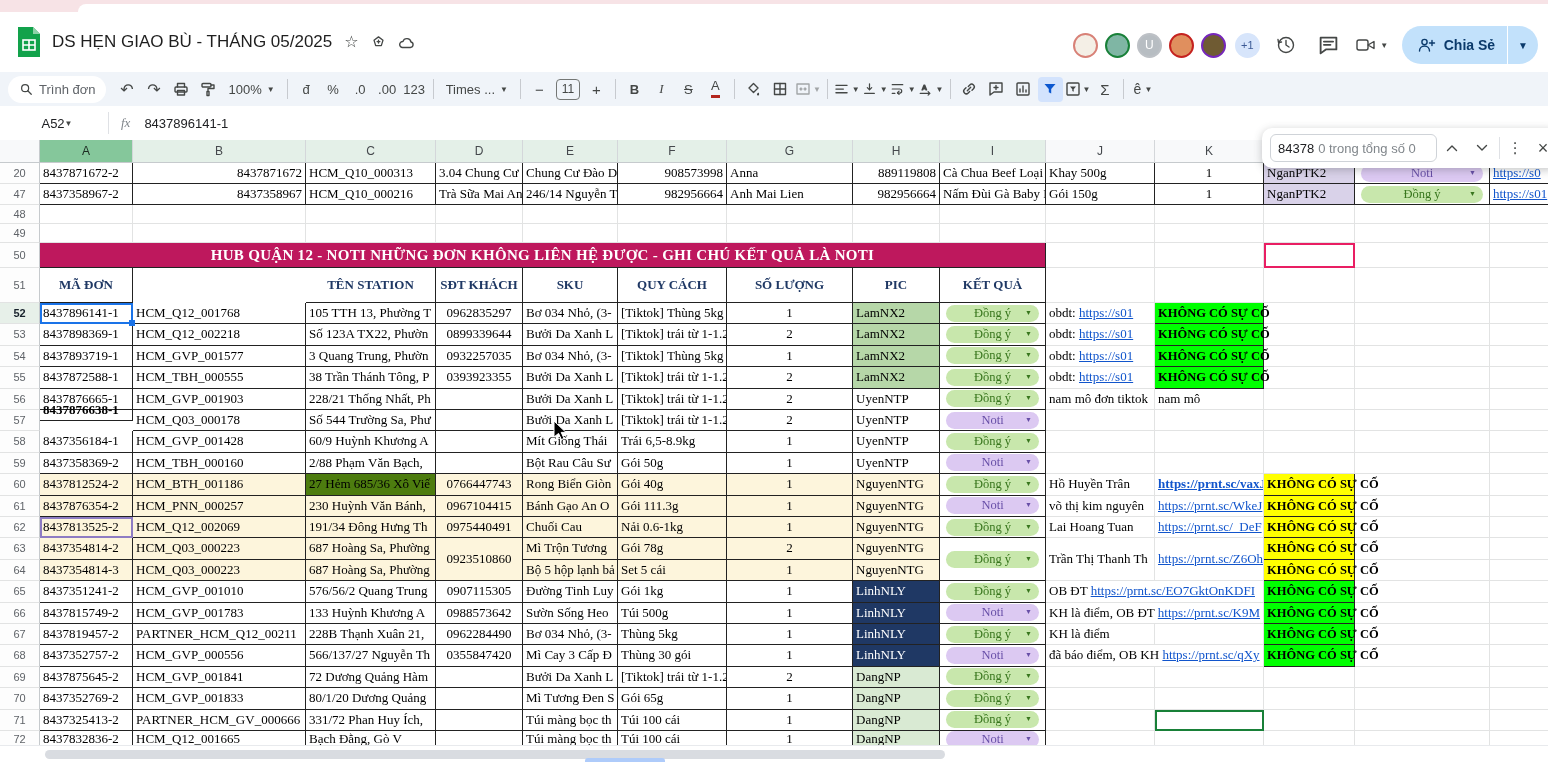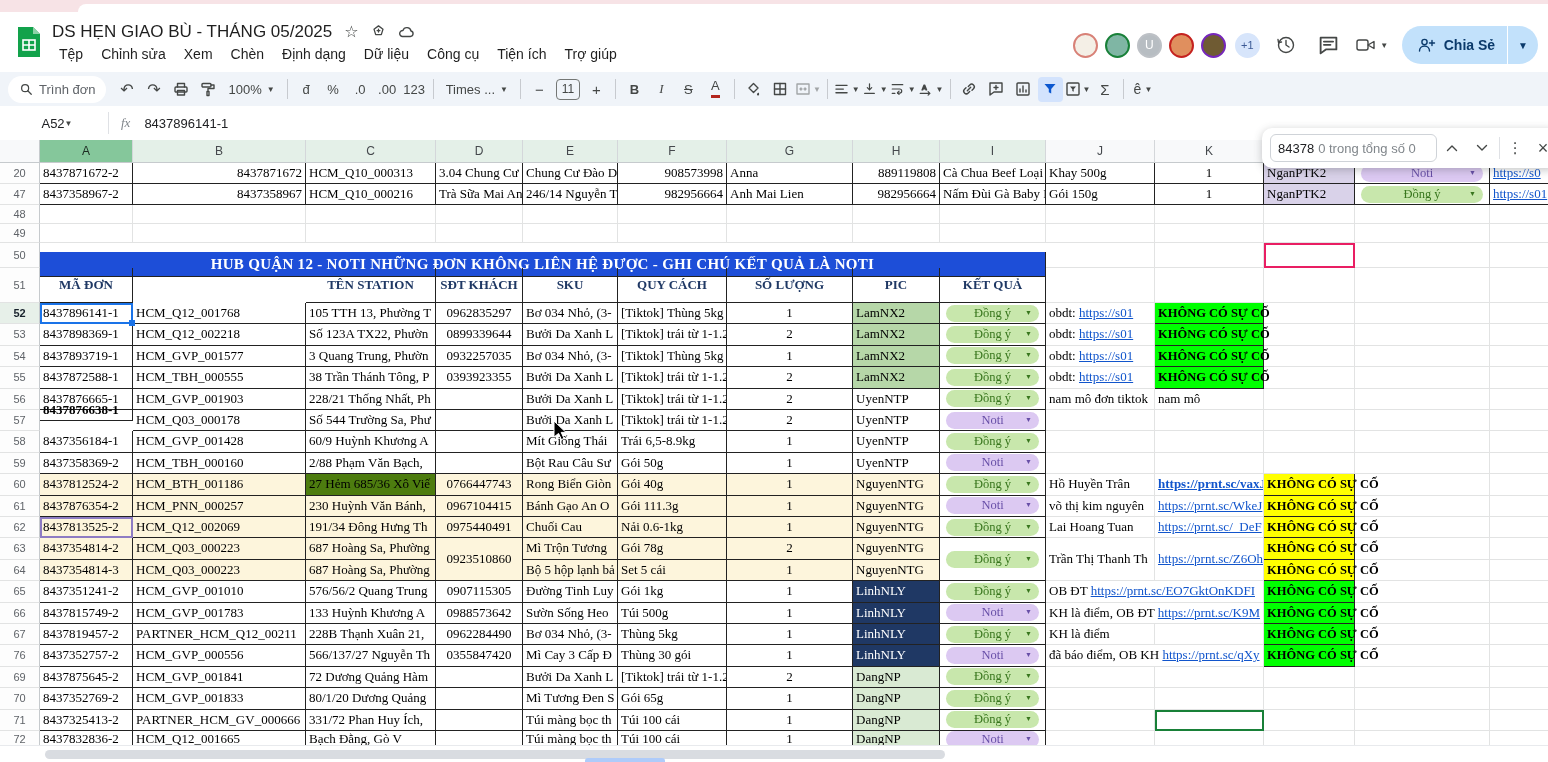--- a/index.html
+++ b/index.html
@@ -112,31 +112,20 @@
             <path d="M8 2l4.8 3.5-1.8 5.8H5L3.2 5.5z"></path>
             <path d="M8 5.5v3M6.5 7h3"></path>
           </svg>
       </span>
       <span class="t-ico">
         <svg class="ic" width="17" height="15" viewBox="0 0 17 15">
             <path d="M4.5 12.5a3 3 0 1 1 .4-6A4.2 4.2 0 0 1 13 7a2.8 2.8 0 0 1-.6 5.5z"></path>
           </svg>
       </span>
     </div>
-    <nav class="menus">
-      <span>Tệp</span>
-      <span>Chỉnh sửa</span>
-      <span>Xem</span>
-      <span>Chèn</span>
-      <span>Định dạng</span>
-      <span>Dữ liệu</span>
-      <span>Công cụ</span>
-      <span>Tiện ích</span>
-      <span>Trợ giúp</span>
-    </nav>
   </div>
   <div class="rightcluster">
     <div id="avatars" style="display:flex;gap:7px;">
         <div class="avatar" style="background: rgb(244, 239, 230); border: 2px solid rgb(216, 129, 119);"></div>
         <div class="avatar" style="background: rgb(127, 182, 164); border: 2px solid rgb(24, 128, 56);"></div>
         <div class="avatar" style="background: rgb(183, 189, 194); border: 2px solid rgb(189, 193, 198);">U</div>
         <div class="avatar" style="background: rgb(224, 143, 94); border: 2px solid rgb(197, 34, 31);"></div>
         <div class="avatar" style="background: rgb(111, 91, 51); border: 2px solid rgb(118, 39, 187);"></div>
       </div>
     <div class="plusbadge">+1</div>
@@ -392,21 +381,21 @@
     <div class="cell bg" style="left: 618px; top: 84px; width: 109px; height: 19px; line-height: 18px;"></div>
     <div class="cell bg" style="left: 727px; top: 84px; width: 126px; height: 19px; line-height: 18px;"></div>
     <div class="cell bg" style="left: 853px; top: 84px; width: 87px; height: 19px; line-height: 18px;"></div>
     <div class="cell bg" style="left: 940px; top: 84px; width: 106px; height: 19px; line-height: 18px;"></div>
     <div class="cell bg" style="left: 1046px; top: 84px; width: 109px; height: 19px; line-height: 18px;"></div>
     <div class="cell bg" style="left: 1155px; top: 84px; width: 109px; height: 19px; line-height: 18px;"></div>
     <div class="cell bg" style="left: 1264px; top: 84px; width: 91px; height: 19px; line-height: 18px;"></div>
     <div class="cell bg" style="left: 1355px; top: 84px; width: 135px; height: 19px; line-height: 18px;"></div>
     <div class="cell bg" style="left: 1490px; top: 84px; width: 70px; height: 19px; line-height: 18px;"></div>
     <div class="rownum" style="left: 0px; top: 103px; width: 40px; height: 25px; line-height: 25px;">50</div>
-    <div class="cell bd banner" style="left: 40px; top: 112px; width: 1006px; height: 25px; background: #1d4ed8; line-height: 24px;">HUB QUẬN 12 - NOTI NHỮNG ĐƠN KHÔNG LIÊN HỆ ĐƯỢC - GHI CHÚ KẾT QUẢ LÀ NOTI</div>
+    <div class="cell bd banner" style="left: 40px; top: 103px; width: 1006px; height: 25px; background: #be185d; line-height: 24px;">HUB QUẬN 12 - NOTI NHỮNG ĐƠN KHÔNG LIÊN HỆ ĐƯỢC - GHI CHÚ KẾT QUẢ LÀ NOTI</div>
     <div class="cell bg" style="left: 1046px; top: 103px; width: 109px; height: 25px;"></div>
     <div class="cell bg" style="left: 1155px; top: 103px; width: 109px; height: 25px;"></div>
     <div class="cell bg" style="left: 1264px; top: 103px; width: 91px; height: 25px;"></div>
     <div class="cell bg" style="left: 1355px; top: 103px; width: 135px; height: 25px;"></div>
     <div class="cell bg" style="left: 1490px; top: 103px; width: 70px; height: 25px;"></div>
     <div class="rownum" style="left: 0px; top: 128px; width: 40px; height: 35px; line-height: 35px;">51</div>
     <div class="cell bd th" style="left: 40px; top: 128px; width: 93px; height: 35px; line-height: 34px;">MÃ ĐƠN</div>
     <div class="cell bd th" style="left: 306px; top: 128px; width: 130px; height: 35px; line-height: 34px;">TÊN STATION</div>
     <div class="cell bd th" style="left: 436px; top: 128px; width: 87px; height: 35px; line-height: 34px;">SĐT KHÁCH</div>
     <div class="cell bd th" style="left: 523px; top: 128px; width: 95px; height: 35px; line-height: 34px;">SKU</div>
@@ -676,21 +665,21 @@
     <div class="cell bd al-c" style="left: 727px; top: 484px; width: 126px; height: 21.4px; line-height: 20.4px;">1</div>
     <div class="cell bd" style="left: 853px; top: 484px; width: 87px; height: 21.4px; line-height: 20.4px; background: rgb(31, 56, 100); color: rgb(255, 255, 255);">LinhNLY</div>
     <div class="cell bd chipcell" style="left: 940px; top: 484px; width: 106px; height: 21.4px; line-height: 20.4px;">
       <div class="chip agree" style="background: rgb(200, 231, 172);"><span>Đồng ý</span><div class="car">▼</div></div>
     </div>
     <div class="cell bg" style="left: 1046px; top: 484px; width: 109px; height: 21.4px; line-height: 20.4px;">KH là điểm</div>
     <div class="cell bg" style="left: 1155px; top: 484px; width: 109px; height: 21.4px; line-height: 20.4px;"></div>
     <div class="cell bd status" style="left: 1264px; top: 484px; width: 91px; height: 21.4px; line-height: 20.4px; background: rgb(0, 255, 0);">KHÔNG CÓ SỰ CỐ</div>
     <div class="cell bg" style="left: 1355px; top: 484px; width: 135px; height: 21.4px; line-height: 20.4px;"></div>
     <div class="cell bg" style="left: 1490px; top: 484px; width: 70px; height: 21.4px; line-height: 20.4px;"></div>
-    <div class="rownum" style="left: 0px; top: 505.4px; width: 40px; height: 21.4px; line-height: 21.4px;">76</div>
+    <div class="rownum" style="left: 0px; top: 505.4px; width: 40px; height: 21.4px; line-height: 21.4px;">68</div>
     <div class="cell bd" style="left: 40px; top: 505.4px; width: 93px; height: 21.4px; line-height: 20.4px;">8437352757-2</div>
     <div class="cell bd" style="left: 133px; top: 505.4px; width: 173px; height: 21.4px; line-height: 20.4px;">HCM_GVP_000556</div>
     <div class="cell bd" style="left: 306px; top: 505.4px; width: 130px; height: 21.4px; line-height: 20.4px;">566/137/27 Nguyễn Th</div>
     <div class="cell bd al-c" style="left: 436px; top: 505.4px; width: 87px; height: 21.4px; line-height: 20.4px;">0355847420</div>
     <div class="cell bd" style="left: 523px; top: 505.4px; width: 95px; height: 21.4px; line-height: 20.4px;">Mì Cay 3 Cấp Đ</div>
     <div class="cell bd" style="left: 618px; top: 505.4px; width: 109px; height: 21.4px; line-height: 20.4px;">Thùng 30 gói</div>
     <div class="cell bd al-c" style="left: 727px; top: 505.4px; width: 126px; height: 21.4px; line-height: 20.4px;">1</div>
     <div class="cell bd" style="left: 853px; top: 505.4px; width: 87px; height: 21.4px; line-height: 20.4px; background: rgb(31, 56, 100); color: rgb(255, 255, 255);">LinhNLY</div>
     <div class="cell bd chipcell" style="left: 940px; top: 505.4px; width: 106px; height: 21.4px; line-height: 20.4px;">
       <div class="chip noti" style="background: rgb(220, 201, 242);"><span>Noti</span><div class="car">▼</div></div>

